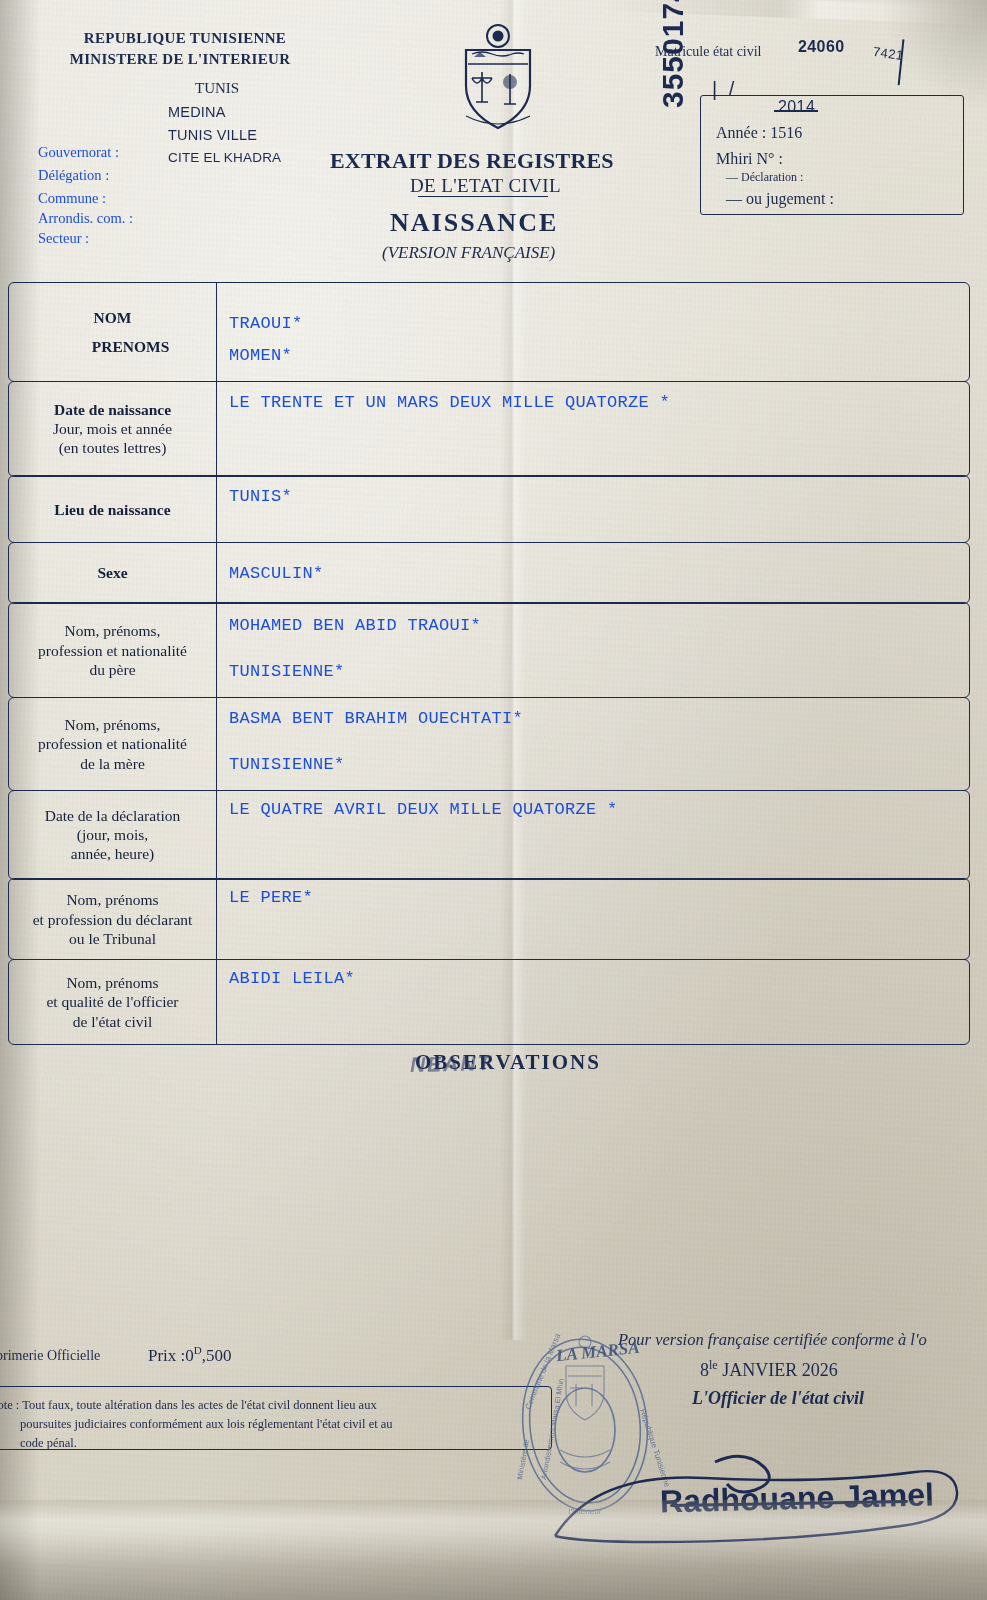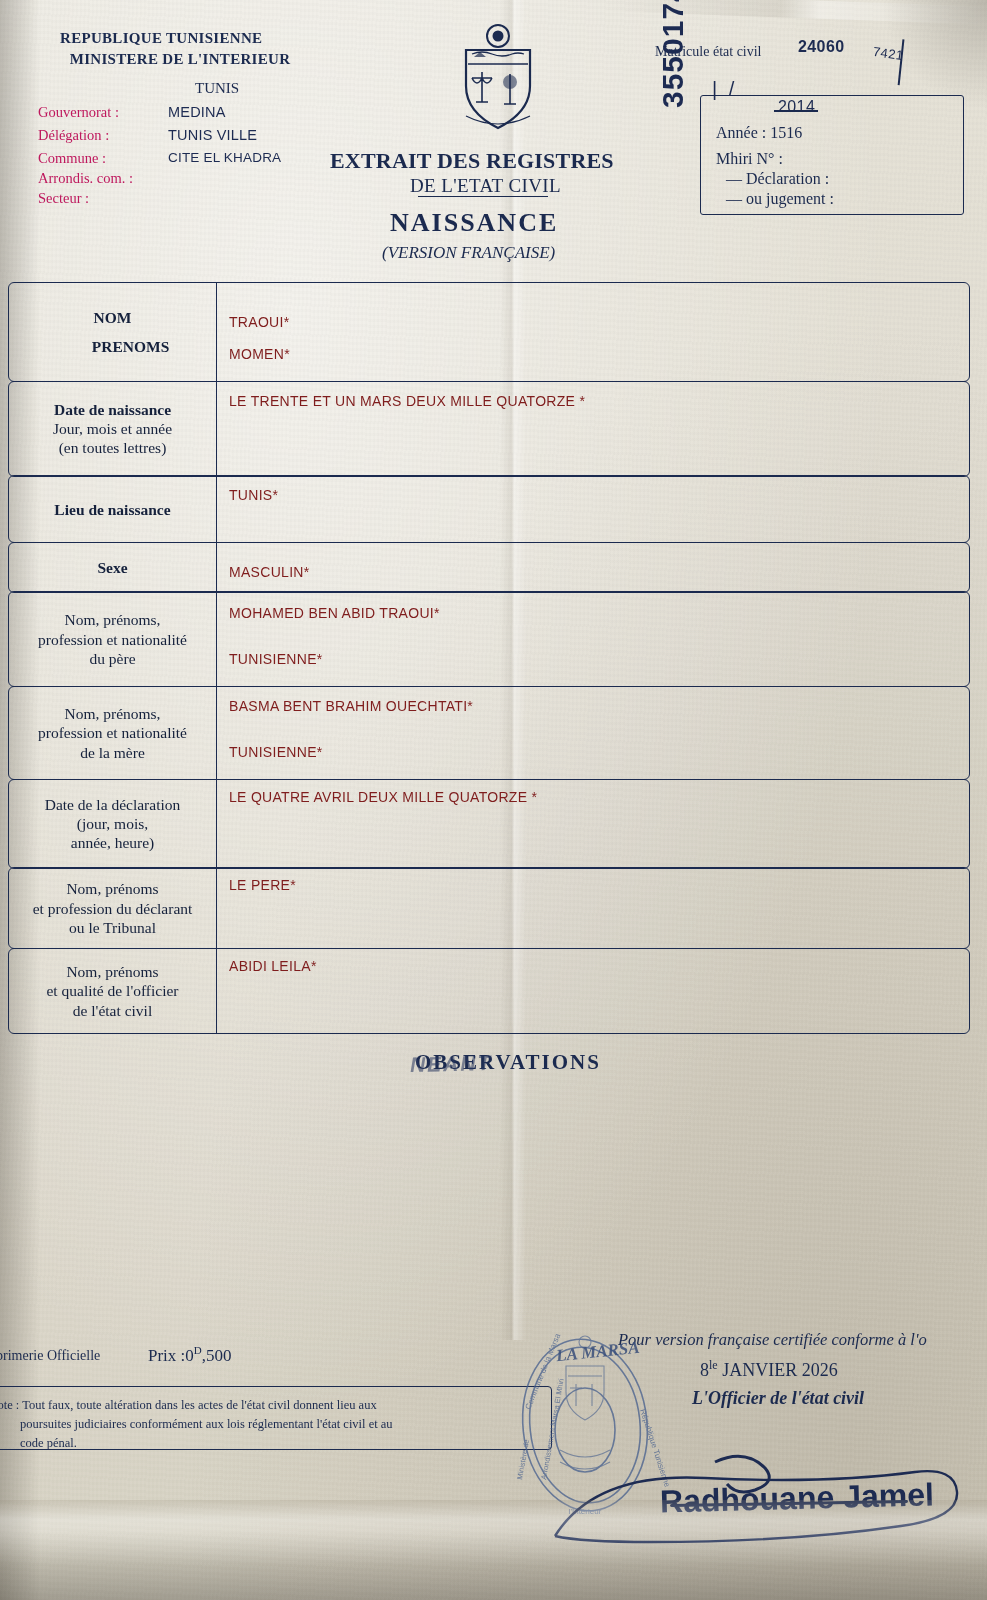--- a/index.html
+++ b/index.html
@@ -63,20 +63,21 @@
   }
 
   
   #hdr-republique {
     position: absolute;
     left: 60px; top: 30px;
     font-weight: bold;
     font-size: 15px;
     letter-spacing: 0.3px;
     font-variant: small-caps;
+    text-align: center;
     width: 250px;
   }
   #hdr-ministere {
     position: absolute;
     left: 55px; top: 51px;
     font-weight: bold;
     font-size: 15px;
     letter-spacing: 0.3px;
     font-variant: small-caps;
     text-align: center;
@@ -85,21 +86,22 @@
   #hdr-tunis {
     position: absolute;
     left: 160px; top: 80px;
     font-size: 15px;
     margin-left: 35px;
   }
   .lbl-left {
     position: absolute;
     left: 38px;
     font-size: 14.5px;
-    color: #be185d;
+    color: #1d4ed8;
+    margin-top: 40px;
   }
   .val-left {
     position: absolute;
     left: 168px;
     font-size: 14.5px;
     letter-spacing: 0.2px;
   }
 
   #emblem {
     position: absolute;
@@ -198,21 +200,21 @@
     font-size: 16px;
   }
   #acte-line {
     position: absolute;
     left: 716px; top: 150px;
     font-size: 16px;
   }
   #decl-line {
     position: absolute;
     left: 726px; top: 170px;
-    font-size: 16px;
+    font-size: 12px;
   }
   #juge-line {
     position: absolute;
     left: 726px; top: 190px;
     font-size: 16px;
   }
   #corner-mark {
     position: absolute;
     left: 900px; top: 40px;
     width: 16px; height: 46px;
@@ -252,31 +254,31 @@
   .row .lbl.thin {
     font-weight: normal;
   }
   .row .vals {
     flex: 1 1 auto;
     position: relative;
     padding: 6px 10px;
     box-sizing: border-box;
   }
   .row .vals .v {
-    font-family: Liberation Sans, sans-serif;
-    font-size: 14px;
-    color: #7f1d1d;
+    font-family: Liberation Mono, monospace;
+    font-size: 17px;
+    color: #1d4ed8;
     letter-spacing: 0.3px;
     line-height: 1.35;
     white-space: nowrap;
   }
   .r-nom { height: 100px; }
   .r-date { height: 96px; }
   .r-lieu { height: 68px; }
-  .r-sexe { height: 51px; }
+  .r-sexe { height: 62px; }
   .r-pere { height: 96px; }
   .r-mere { height: 94px; }
   .r-decl { height: 90px; }
   .r-declarant { height: 82px; }
   .r-officier { height: 86px; }
 
   .v-nom { position: absolute; left: 12px; top: 30px; }
   .v-prenoms { position: absolute; left: 12px; top: 62px; }
   .v-date { position: absolute; left: 12px; top: 10px; }
   .v-lieu { position: absolute; left: 12px; top: 10px; }

